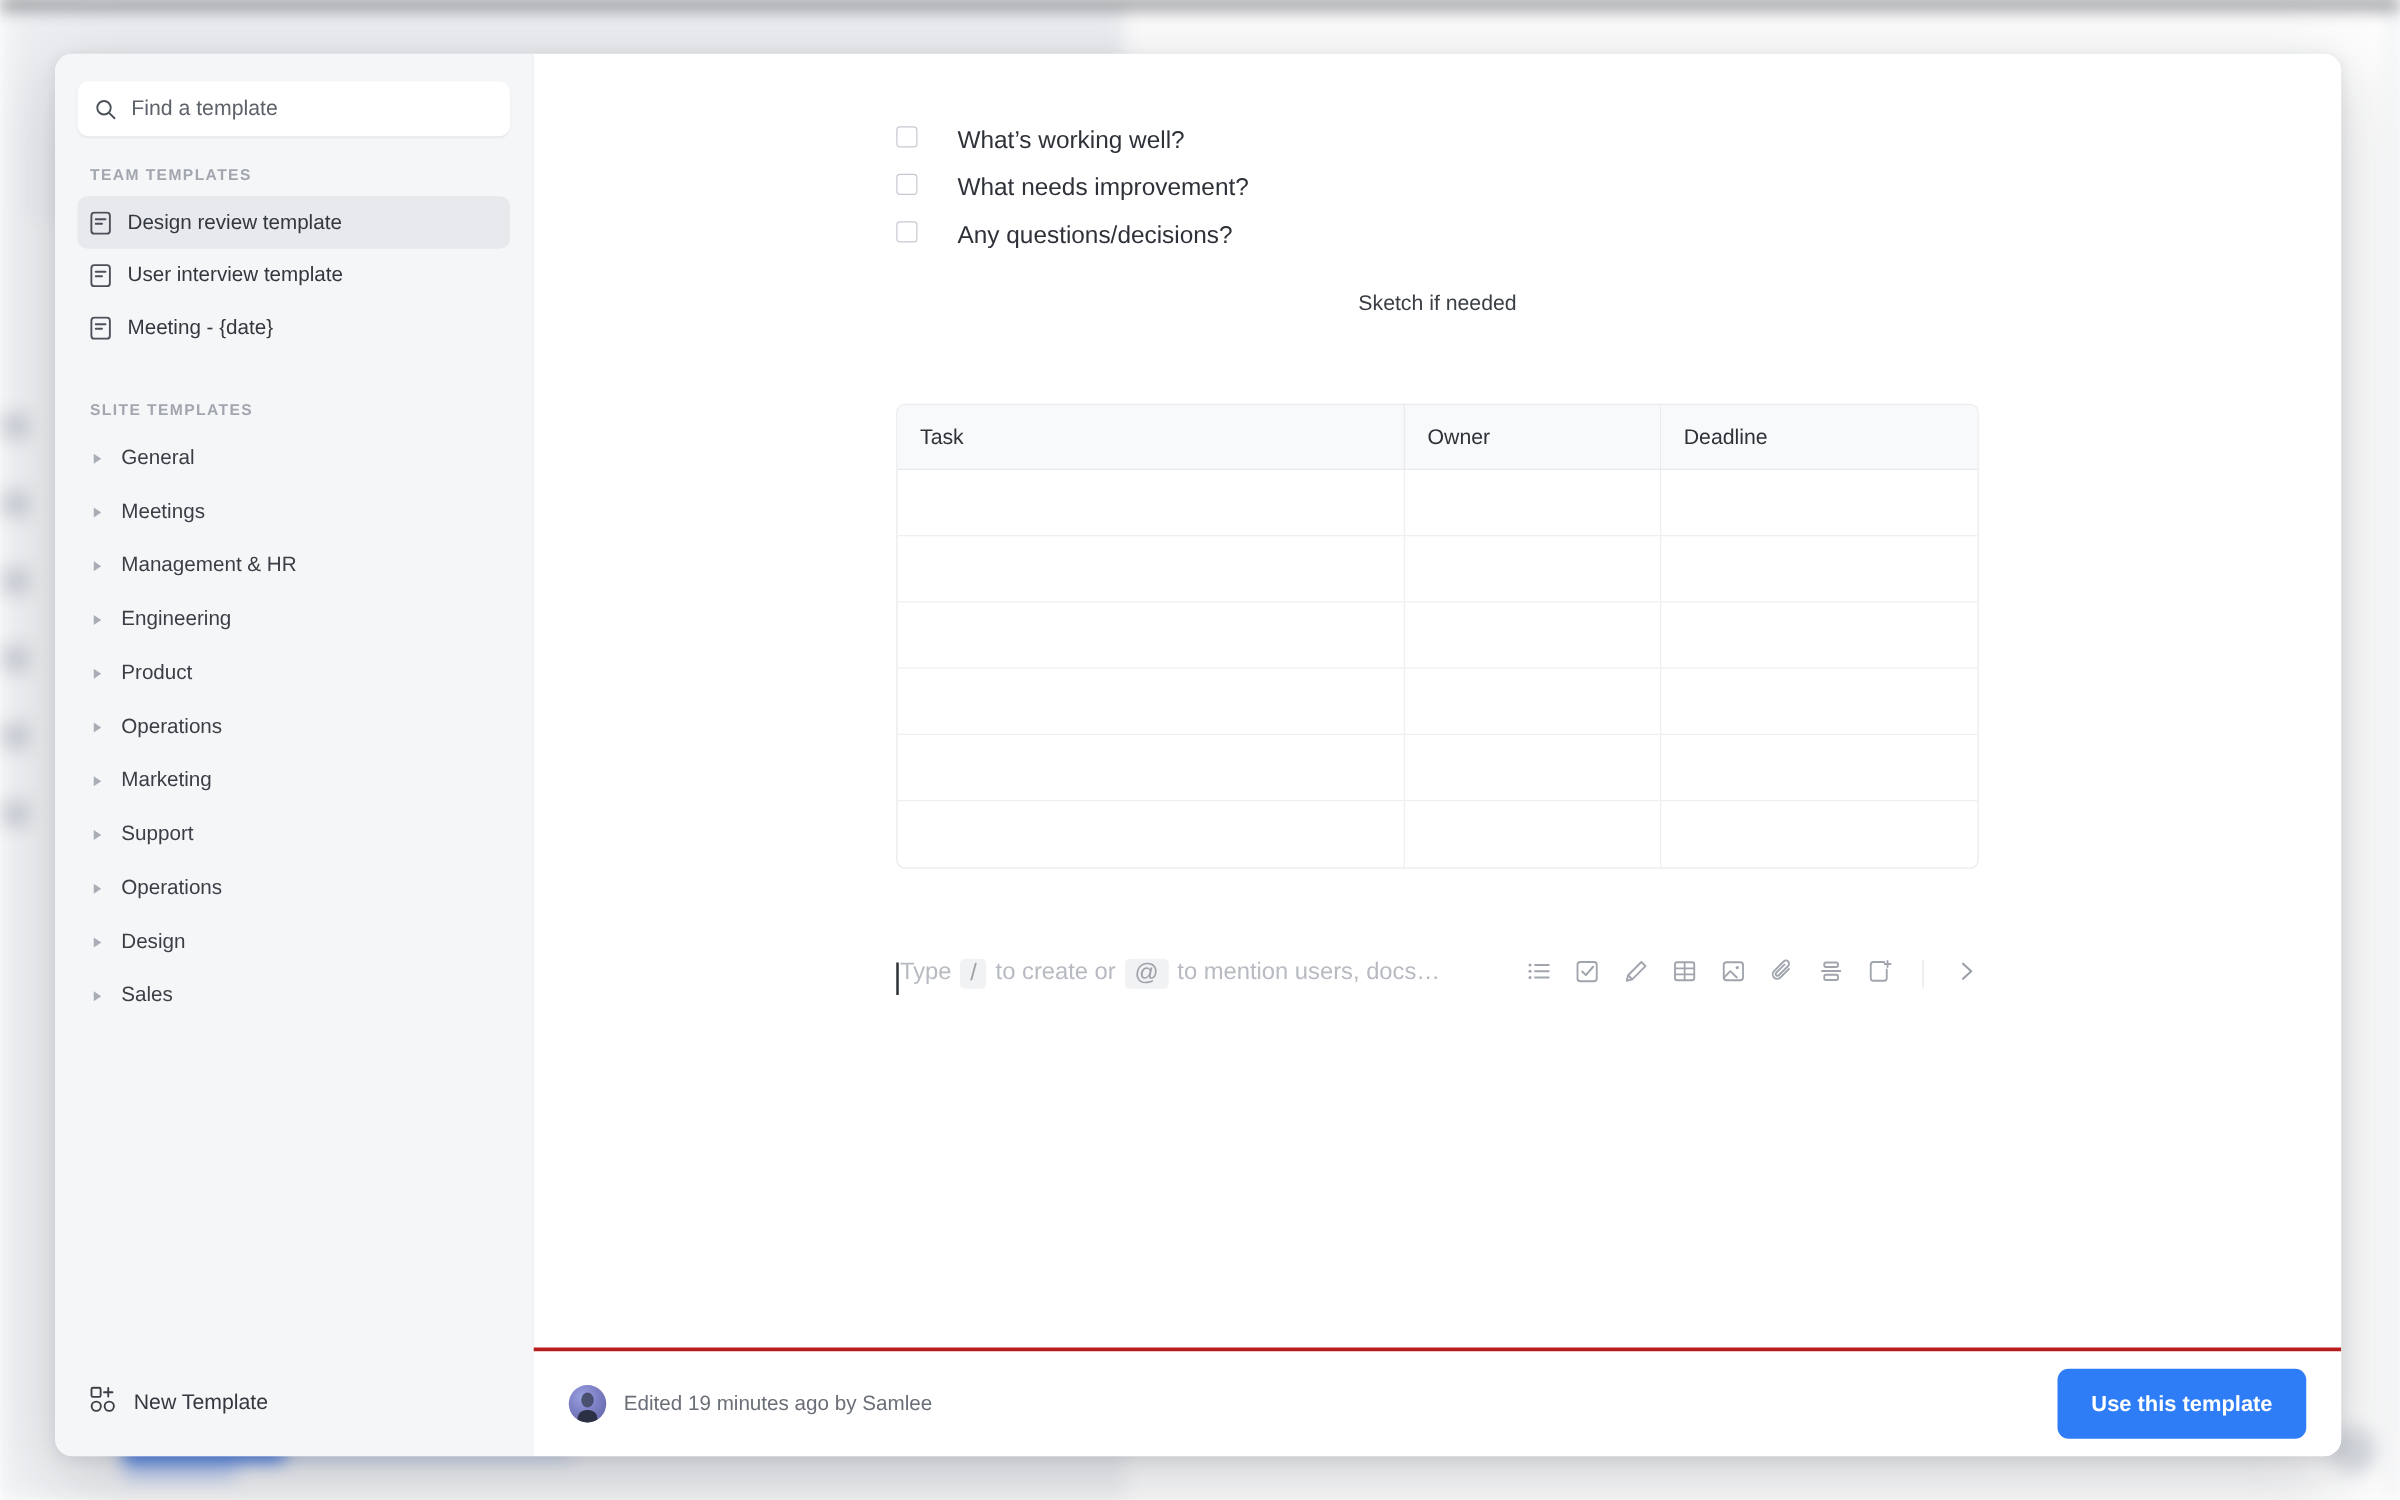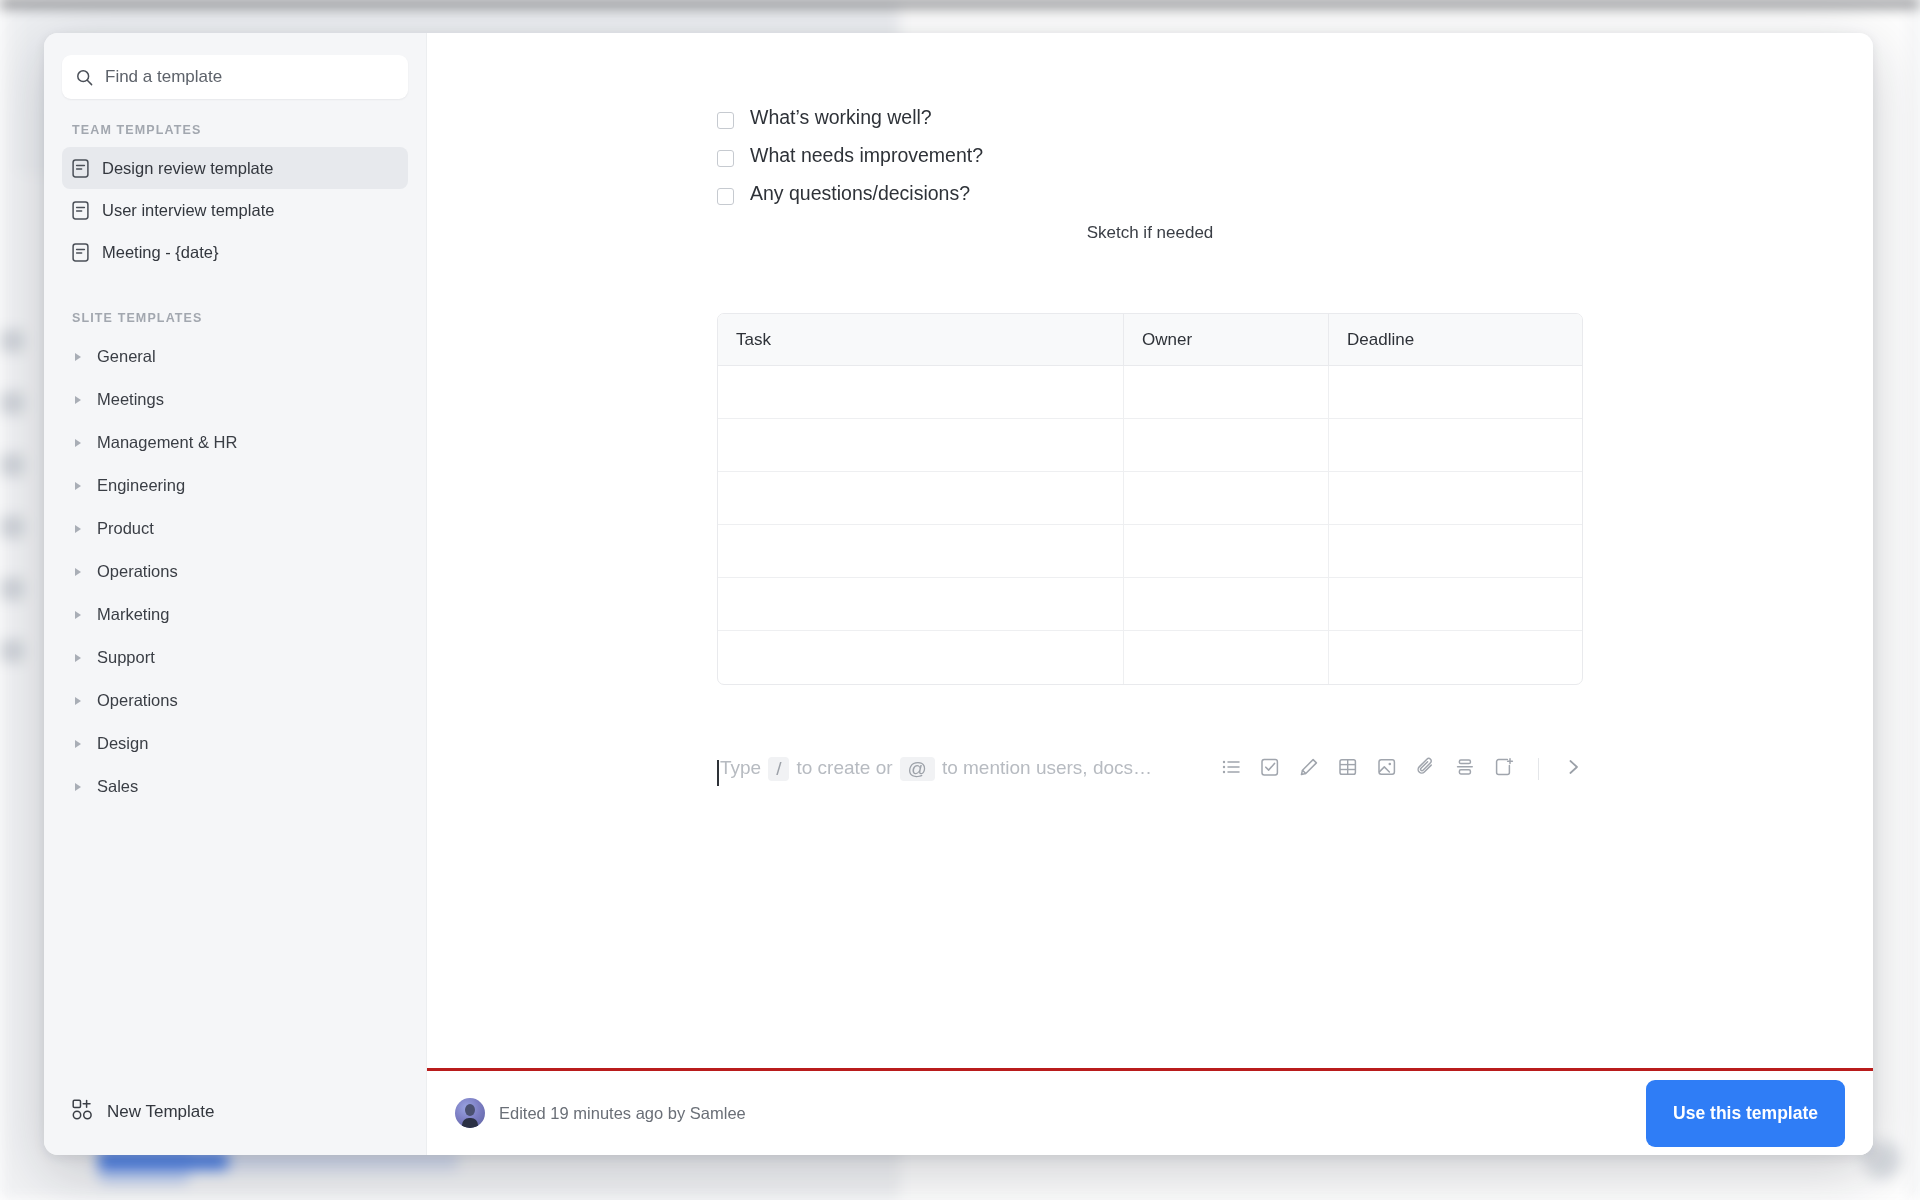--- a/index.html
+++ b/index.html
@@ -84,21 +84,21 @@
   }
   #bg-help-fab::after {
     content: ""; position: absolute; left: 13px; top: 13px;
     width: 14px; height: 14px; border-radius: 50%;
     border: 2px solid #b9bec5;
   }
 
   
   #modal {
     position: absolute;
-    left: 44px; top: 33px;
+    left: 44px; top: 43px;
     width: 1829px; height: 1122px;
     border-radius: 14px;
     background: #f5f6f8;
     box-shadow: 0 18px 60px rgba(20,25,40,0.20), 0 3px 12px rgba(20,25,40,0.09);
     display: flex;
     overflow: hidden;
   }
 
   
   #template-sidebar {
@@ -197,22 +197,22 @@
   #doc-scroll {
     flex: 1;
     overflow: hidden;
     padding: 58px 0 0 0;
   }
 
   .doc-inner { width: 866px; margin: 0 auto; }
 
   .check-row {
     display: flex;
-    align-items: flex-end;
-    gap: 16px;
+    align-items: flex-start;
+    gap: 32px;
     height: 38px;
     font-size: 19.5px;
     color: #2e3238;
   }
   .check-box {
     width: 17px; height: 17px;
     border: 1.6px solid #c6cad0;
     border-radius: 3px;
     flex: 0 0 auto;
     cursor: pointer;
@@ -337,21 +337,21 @@
   #avatar::before {
     content: ""; position: absolute; left: 10px; top: 6px;
     width: 10px; height: 12px; border-radius: 50%; background: #4a5070;
   }
   #edited-text { font-size: 16.5px; color: #6a6f77; }
   #use-template-btn {
     background: #2f7df6;
     color: #ffffff;
     border: none;
     border-radius: 9px;
-    height: 67px;
+    height: 56px;
     padding: 0 27px;
     font-family: "Liberation Sans", sans-serif;
     font-size: 17.5px;
     font-weight: 700;
     cursor: pointer;
   }
 </style>
 </head>
 <body>
 

